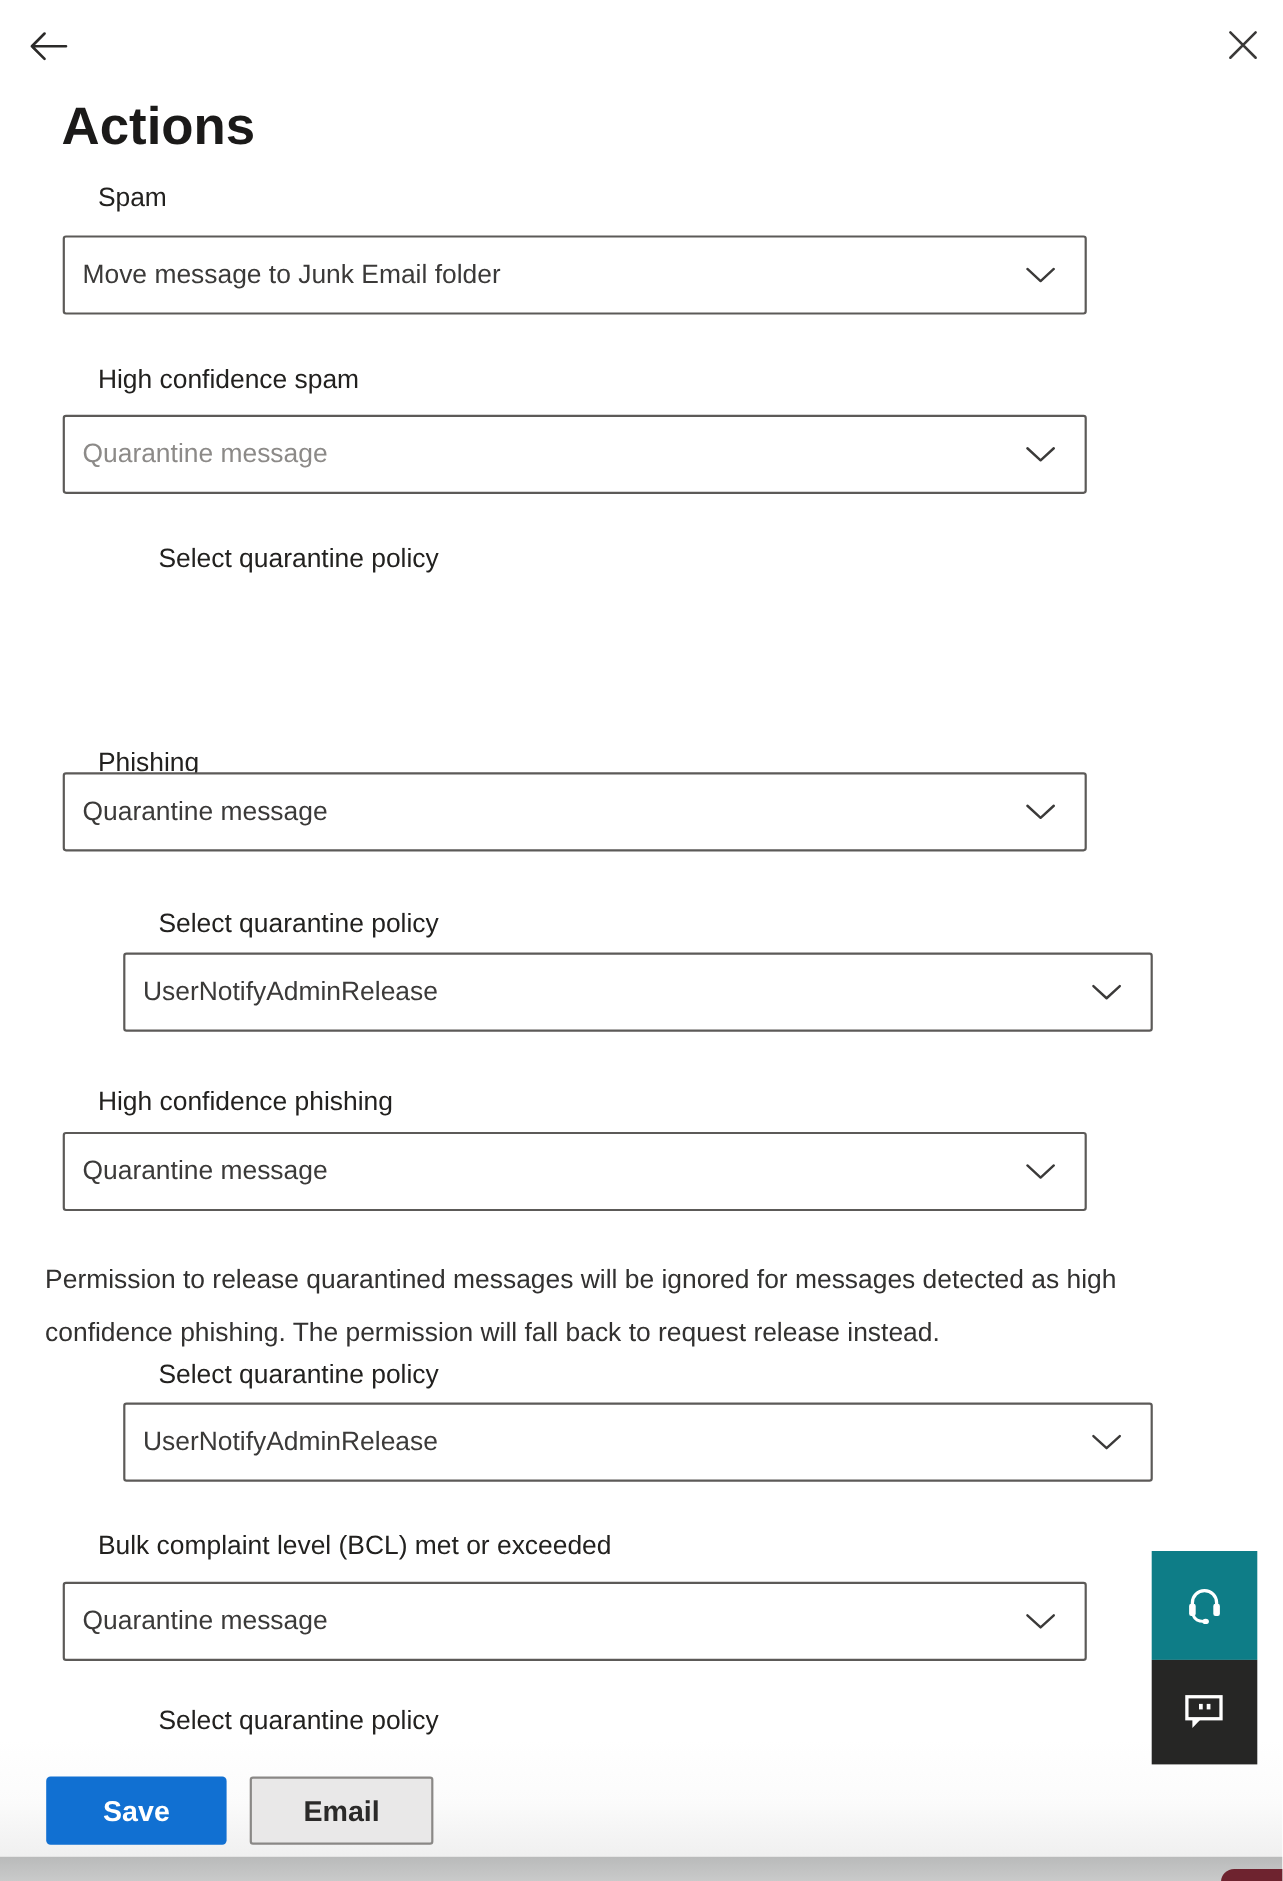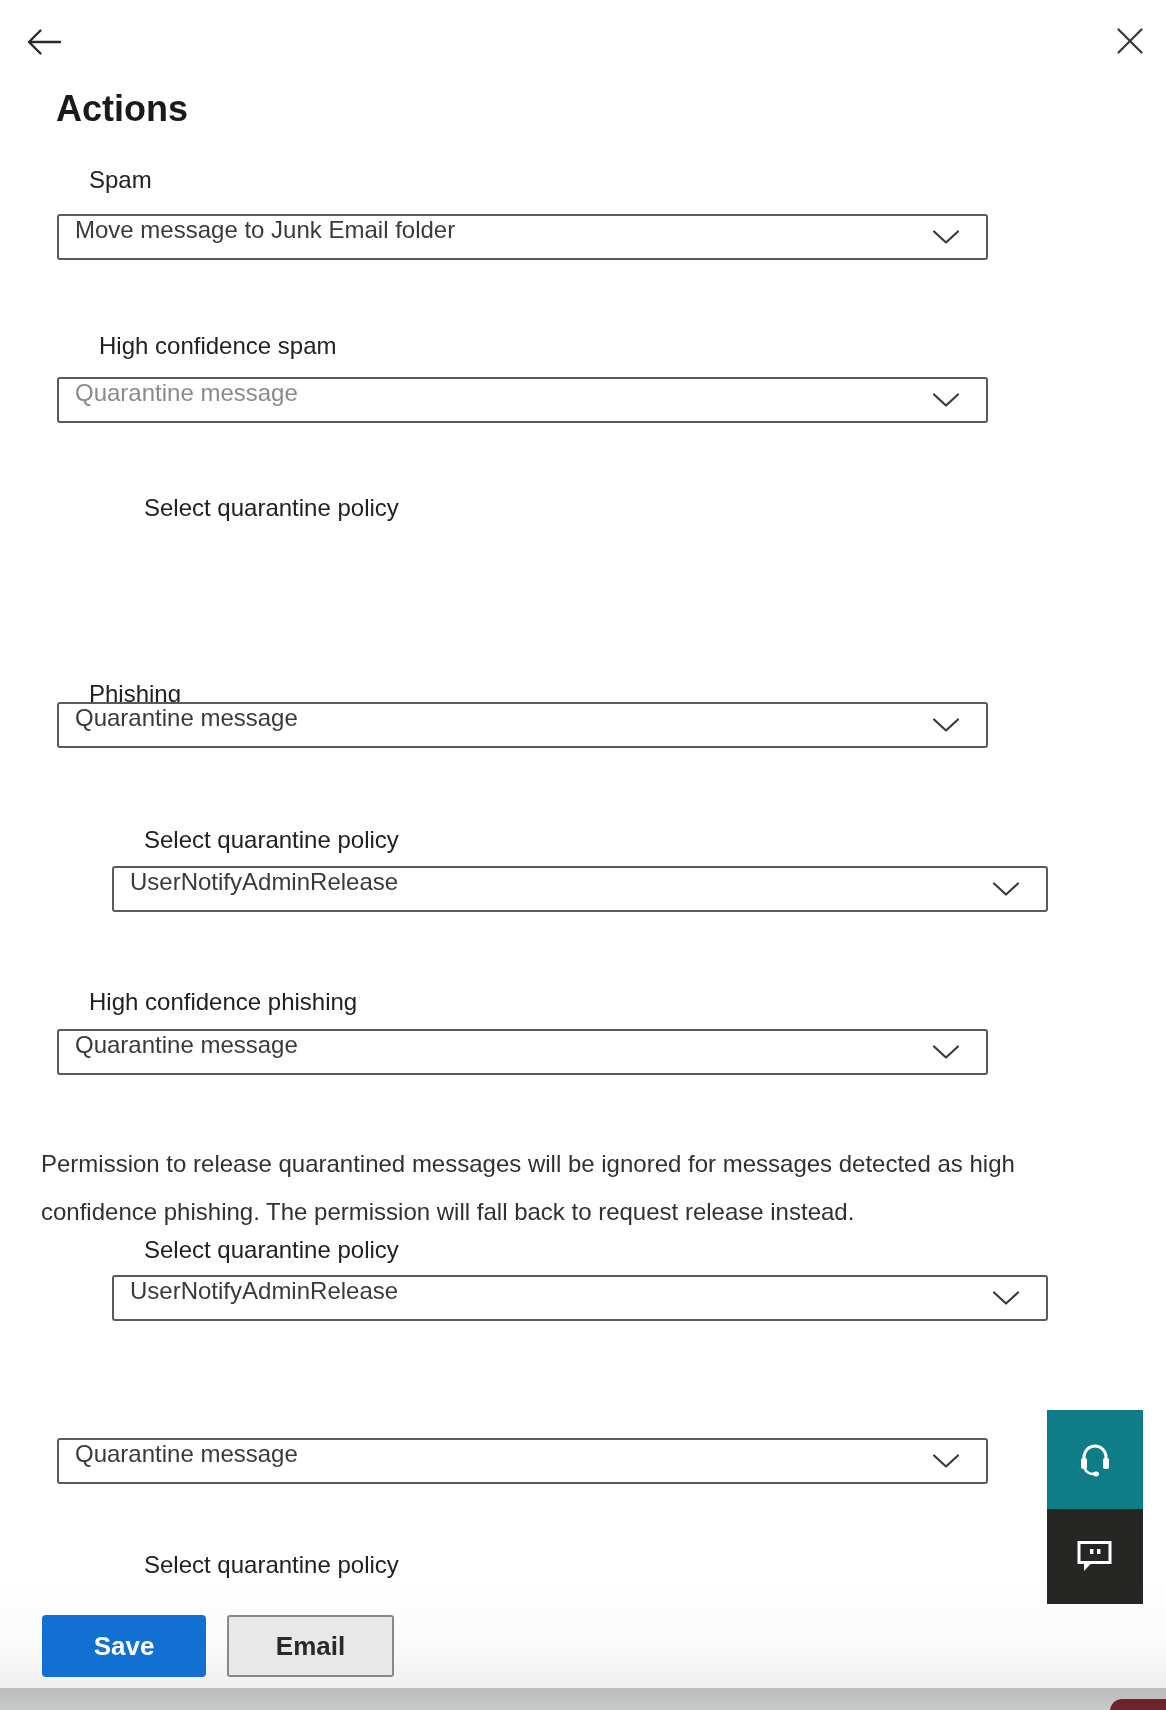--- a/index.html
+++ b/index.html
@@ -10,38 +10,38 @@
     font-family:"Liberation Sans", sans-serif; color:#252423;
   }
   .icon-btn {
     position:absolute; background:transparent; border:none; cursor:pointer;
     display:flex; align-items:center; justify-content:center; padding:0;
   }
   .back-btn  { left:22px; top:22px; width:44px; height:40px; }
   .close-btn { left:1108px; top:20px; width:44px; height:42px; }
   .title {
     position:absolute; left:56px; top:88px;
-    font-size:36px; font-weight:700; color:#1b1a19; letter-spacing:0;
+    font-size:48px; font-weight:700; color:#1b1a19; letter-spacing:0;
   }
   .field-label {
     position:absolute; font-size:24px; font-weight:400; color:#22211f;margin-left:32px;
   }
   .lbl-spam     { left:57px;  top:166px; }
-  .lbl-hcs      { left:67px;  top:332px; }
+  .lbl-hcs      { left:57px;  top:332px; }
   .lbl-pol1     { left:112px; top:494px; }
   .lbl-phishing { left:57px;  top:680px; }
   .lbl-pol2     { left:112px; top:826px; }
   .lbl-hcp      { left:57px;  top:988px; }
   .lbl-pol3     { left:112px; top:1236px; }
   .lbl-bcl      { left:57px;  top:1392px; }
   .lbl-pol4     { left:112px; top:1551px; height:27px; overflow:hidden; }
   .dropdown {
-    position:absolute; height:46px; background:#ffffff;
+    position:absolute; height:72px; background:#ffffff;
     border:2px solid #5c5a58; border-radius:3px;
-    display:flex; align-items:flex-start; padding:0 60px 0 16px; cursor:pointer;
+    display:flex; align-items:center; padding:0 60px 0 16px; cursor:pointer;
   }
   .dd-spam     { left:57px;  top:214px;  width:931px; }
   .dd-hcs      { left:57px;  top:377px;  width:931px; }
   .dd-pol1     { left:112px; top:540px;  width:936px; }
   .dd-phishing { left:57px;  top:702px;  width:931px; }
   .dd-pol2     { left:112px; top:866px;  width:936px; }
   .dd-hcp      { left:57px;  top:1029px; width:931px; }
   .dd-pol3     { left:112px; top:1275px; width:936px; }
   .dd-bcl      { left:57px;  top:1438px; width:931px; }
   .dd-text { font-size:24px; color:#3b3a39; white-space:nowrap; overflow:hidden; }
@@ -161,20 +161,21 @@
   <div class="field-label lbl-pol3">Select quarantine policy</div>
   <div class="dropdown dd-pol3">
     <span class="dd-text">UserNotifyAdminRelease</span>
     <span class="chev">
       <svg width="28" height="15" viewBox="0 0 28 15">
           <path d="M2 2 L14 13 L26 2" fill="none" stroke="#3b3a39" stroke-width="2.2" stroke-linecap="round" stroke-linejoin="round"></path>
         </svg>
     </span>
   </div>
 
+  <div class="field-label lbl-bcl">Bulk complaint level (BCL) met or exceeded</div>
   <div class="dropdown dd-bcl">
     <span class="dd-text">Quarantine message</span>
     <span class="chev">
       <svg width="28" height="15" viewBox="0 0 28 15">
           <path d="M2 2 L14 13 L26 2" fill="none" stroke="#3b3a39" stroke-width="2.2" stroke-linecap="round" stroke-linejoin="round"></path>
         </svg>
     </span>
   </div>
 
   <div class="field-label lbl-pol4">Select quarantine policy</div>

